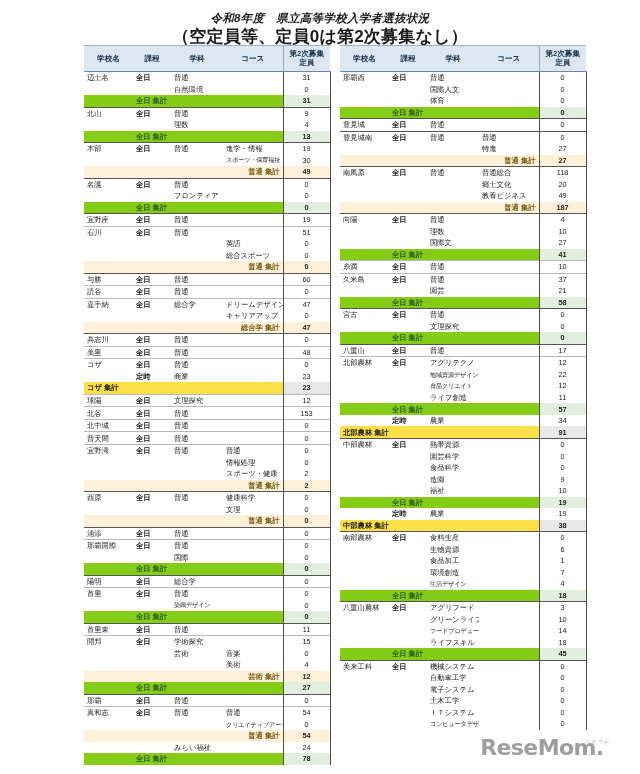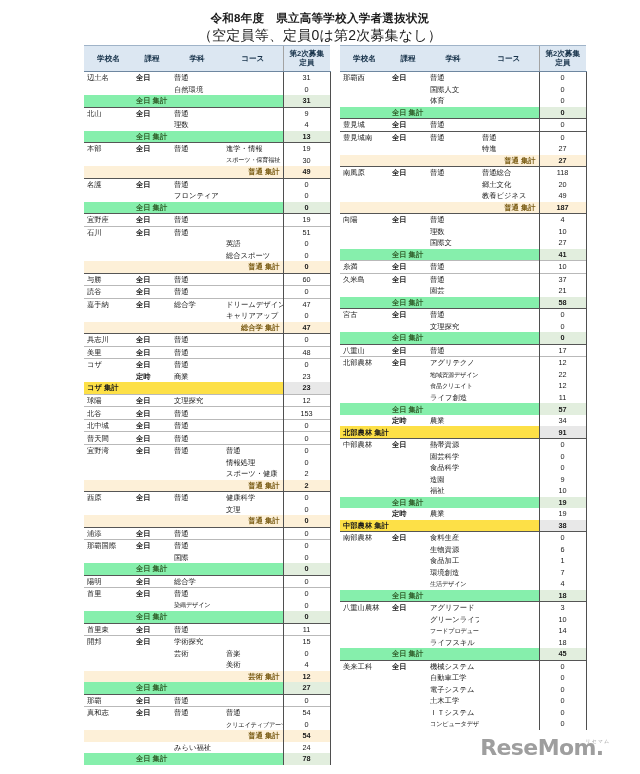--- a/index.html
+++ b/index.html
@@ -9,22 +9,22 @@
     font-family:"Liberation Sans","DejaVu Sans",sans-serif;
     color:#1a1a1a;
     overflow:hidden;
     position:relative;
   }
   #title-block{
     text-align:center;
     padding-top:11px;
     line-height:1.32;
   }
-  #title-block .t1{font-size:11.5px;font-weight:bold;letter-spacing:.3px;}
-  #title-block .t2{font-size:14px;font-weight:normal;letter-spacing:.2px;}
+  #title-block .t1{font-size:11.5px;font-weight:bold;letter-spacing:.3px;font-style:italic;}
+  #title-block .t2{font-size:17px;font-weight:bold;letter-spacing:.2px;}
 
   #tables{
     position:absolute;
     top:45px;left:0;
     width:640px;
     display:flex;
     gap:0px;
   }
   .tbl-wrap{width:246px;}
   .tbl-wrap.left{margin-left:84px;}
@@ -71,21 +71,21 @@
     border-right:1px solid #4f4f4f;
     font-size:7.3px;
   }
   td.school{font-weight:normal;}
   td.course{font-weight:bold;}
   td.dept{}
   td.crs{text-align:left;}
 
   tr.r-sub  td{background:#fdf0d8;font-weight:bold;}
   tr.r-sub  td.num{background:#fdf0d8;}
-  tr.r-tot  td{background:#86efac;font-weight:bold;}
+  tr.r-tot  td{background:#84cc16;font-weight:bold;}
   tr.r-tot  td.num{background:#e2eede;}
   tr.r-gtot td{background:#fde047;font-weight:bold;}
   tr.r-gtot td.num{background:#e8e8e8;}
 
   tr.sep-thin > td{border-top:1px solid #b9b9b9;}
   tr.sep-thick > td{border-top:1px solid #555555;}
 
   tr.r-sub td.dept, tr.r-sub td.crs{color:#7a5c14;text-align:right;}
   tr.r-tot td.course, tr.r-tot td.dept{color:#2f5c28;}
 

